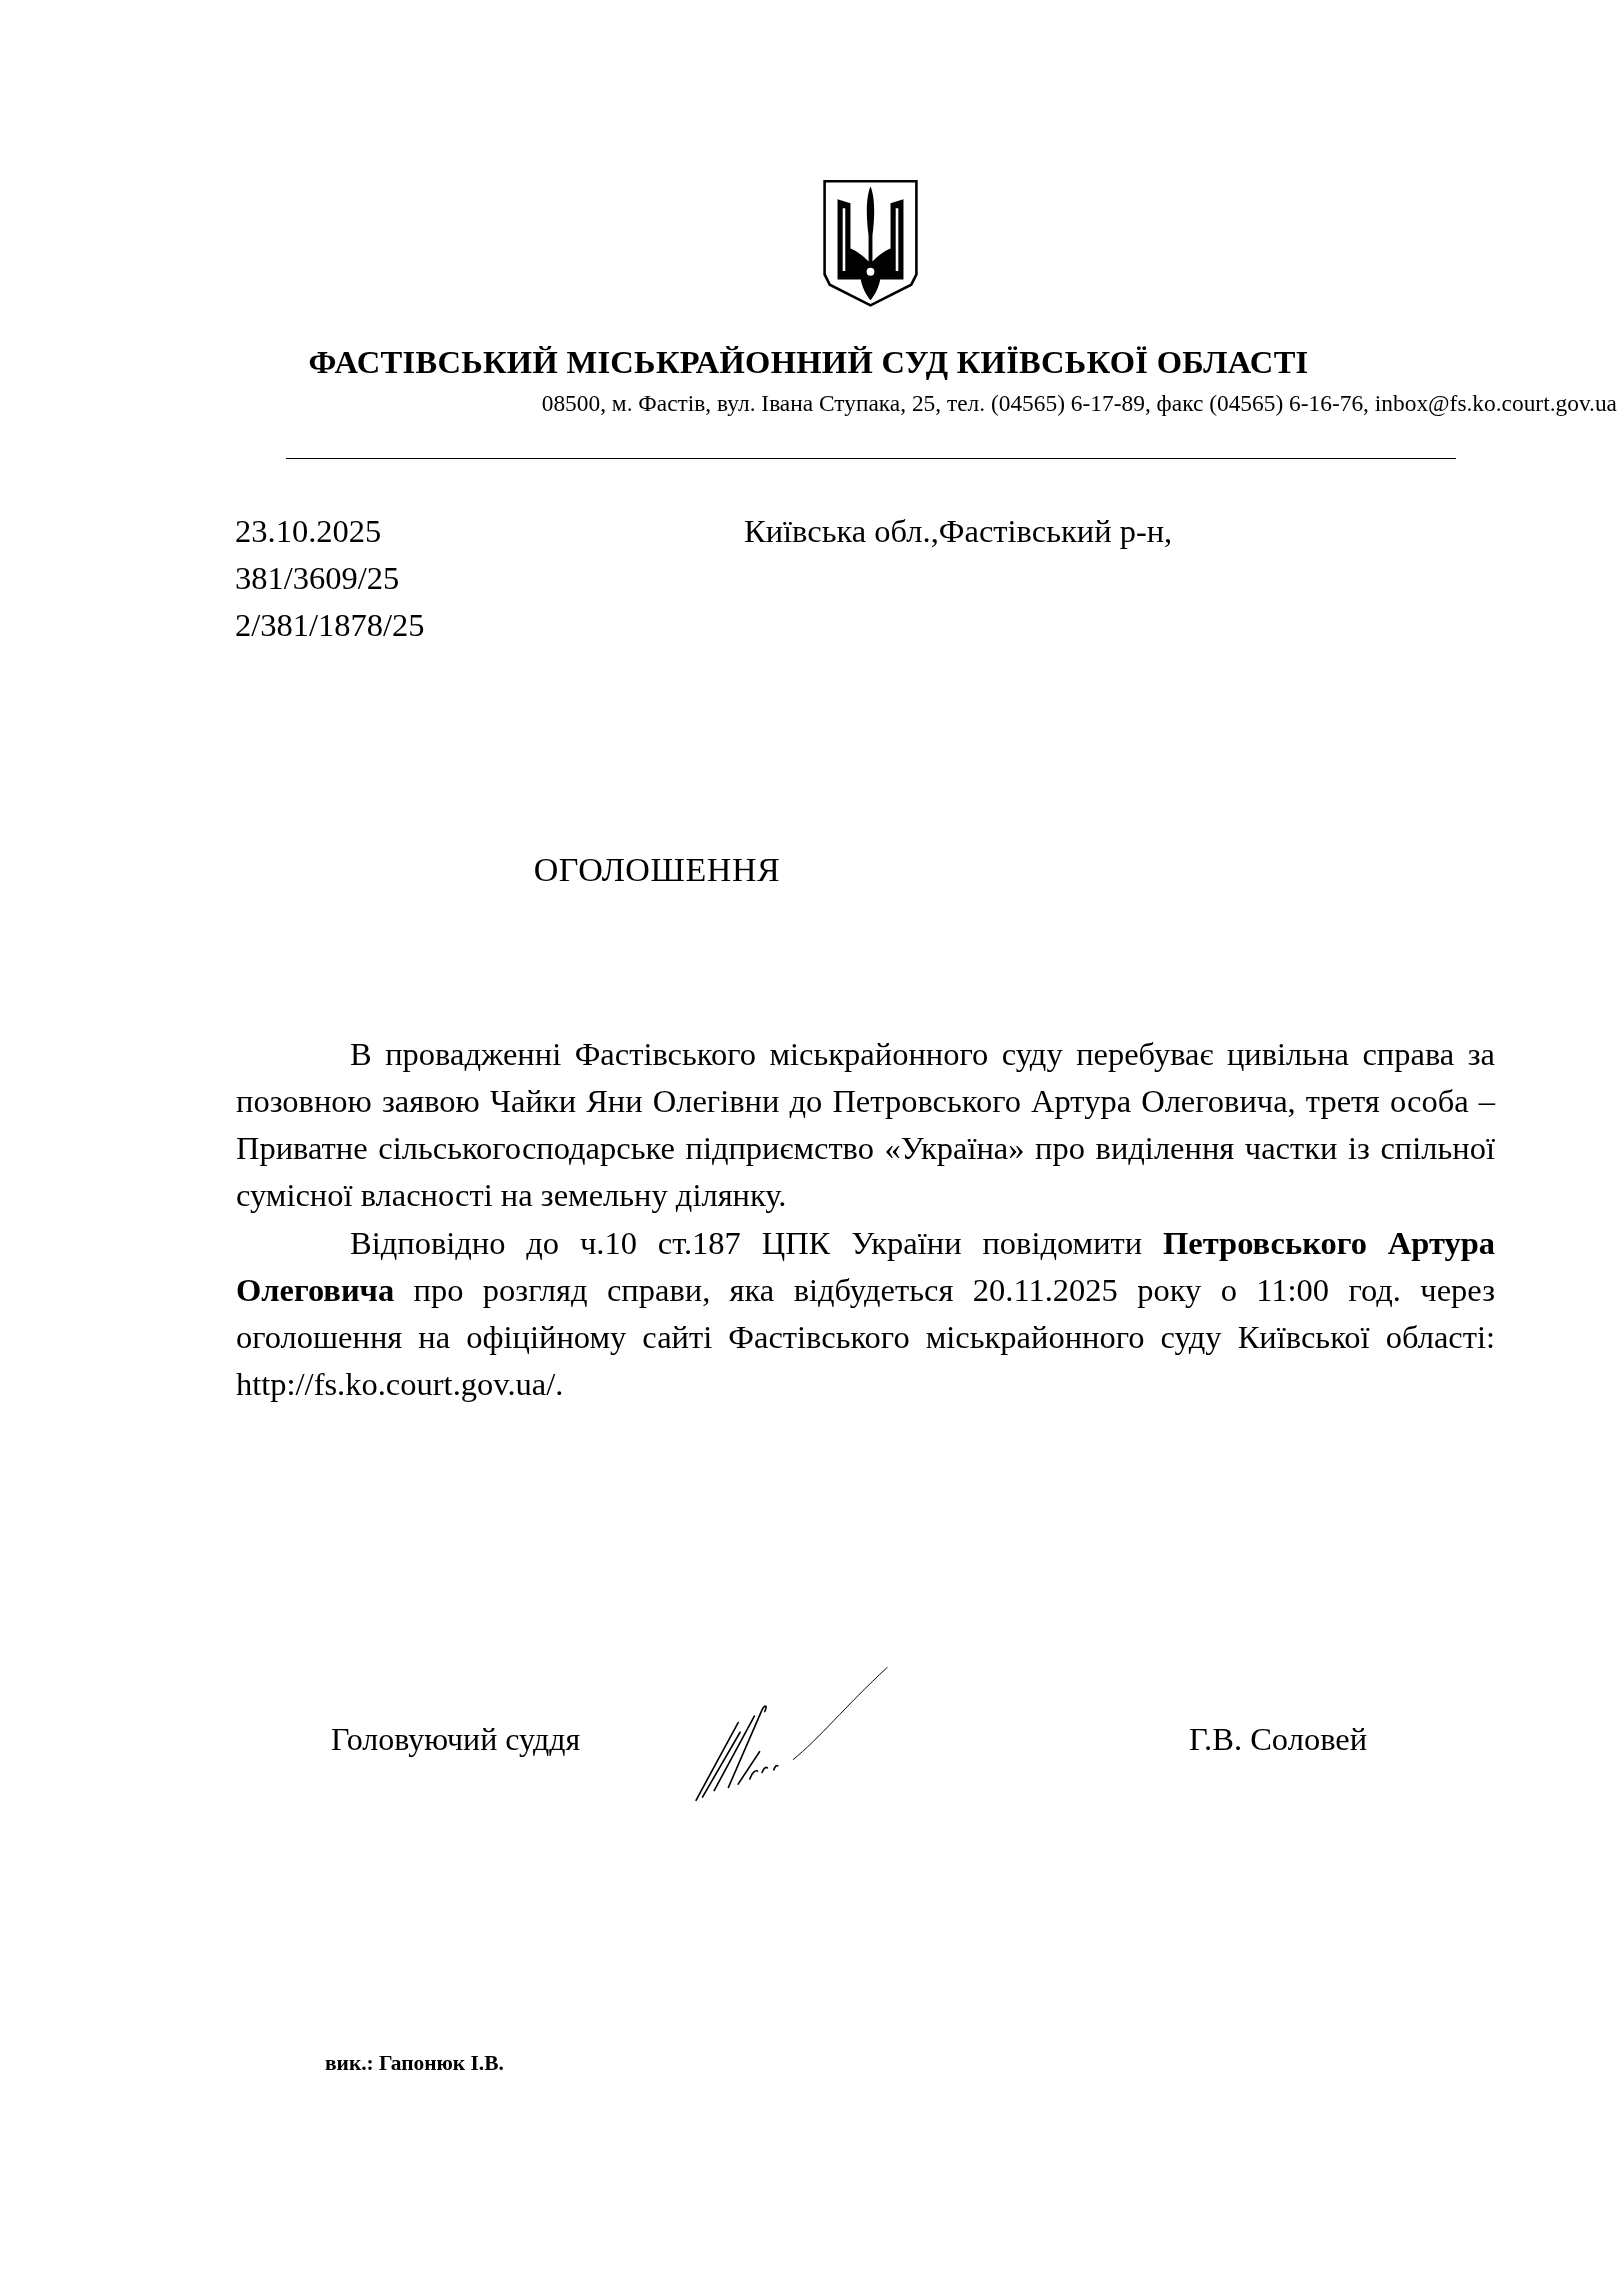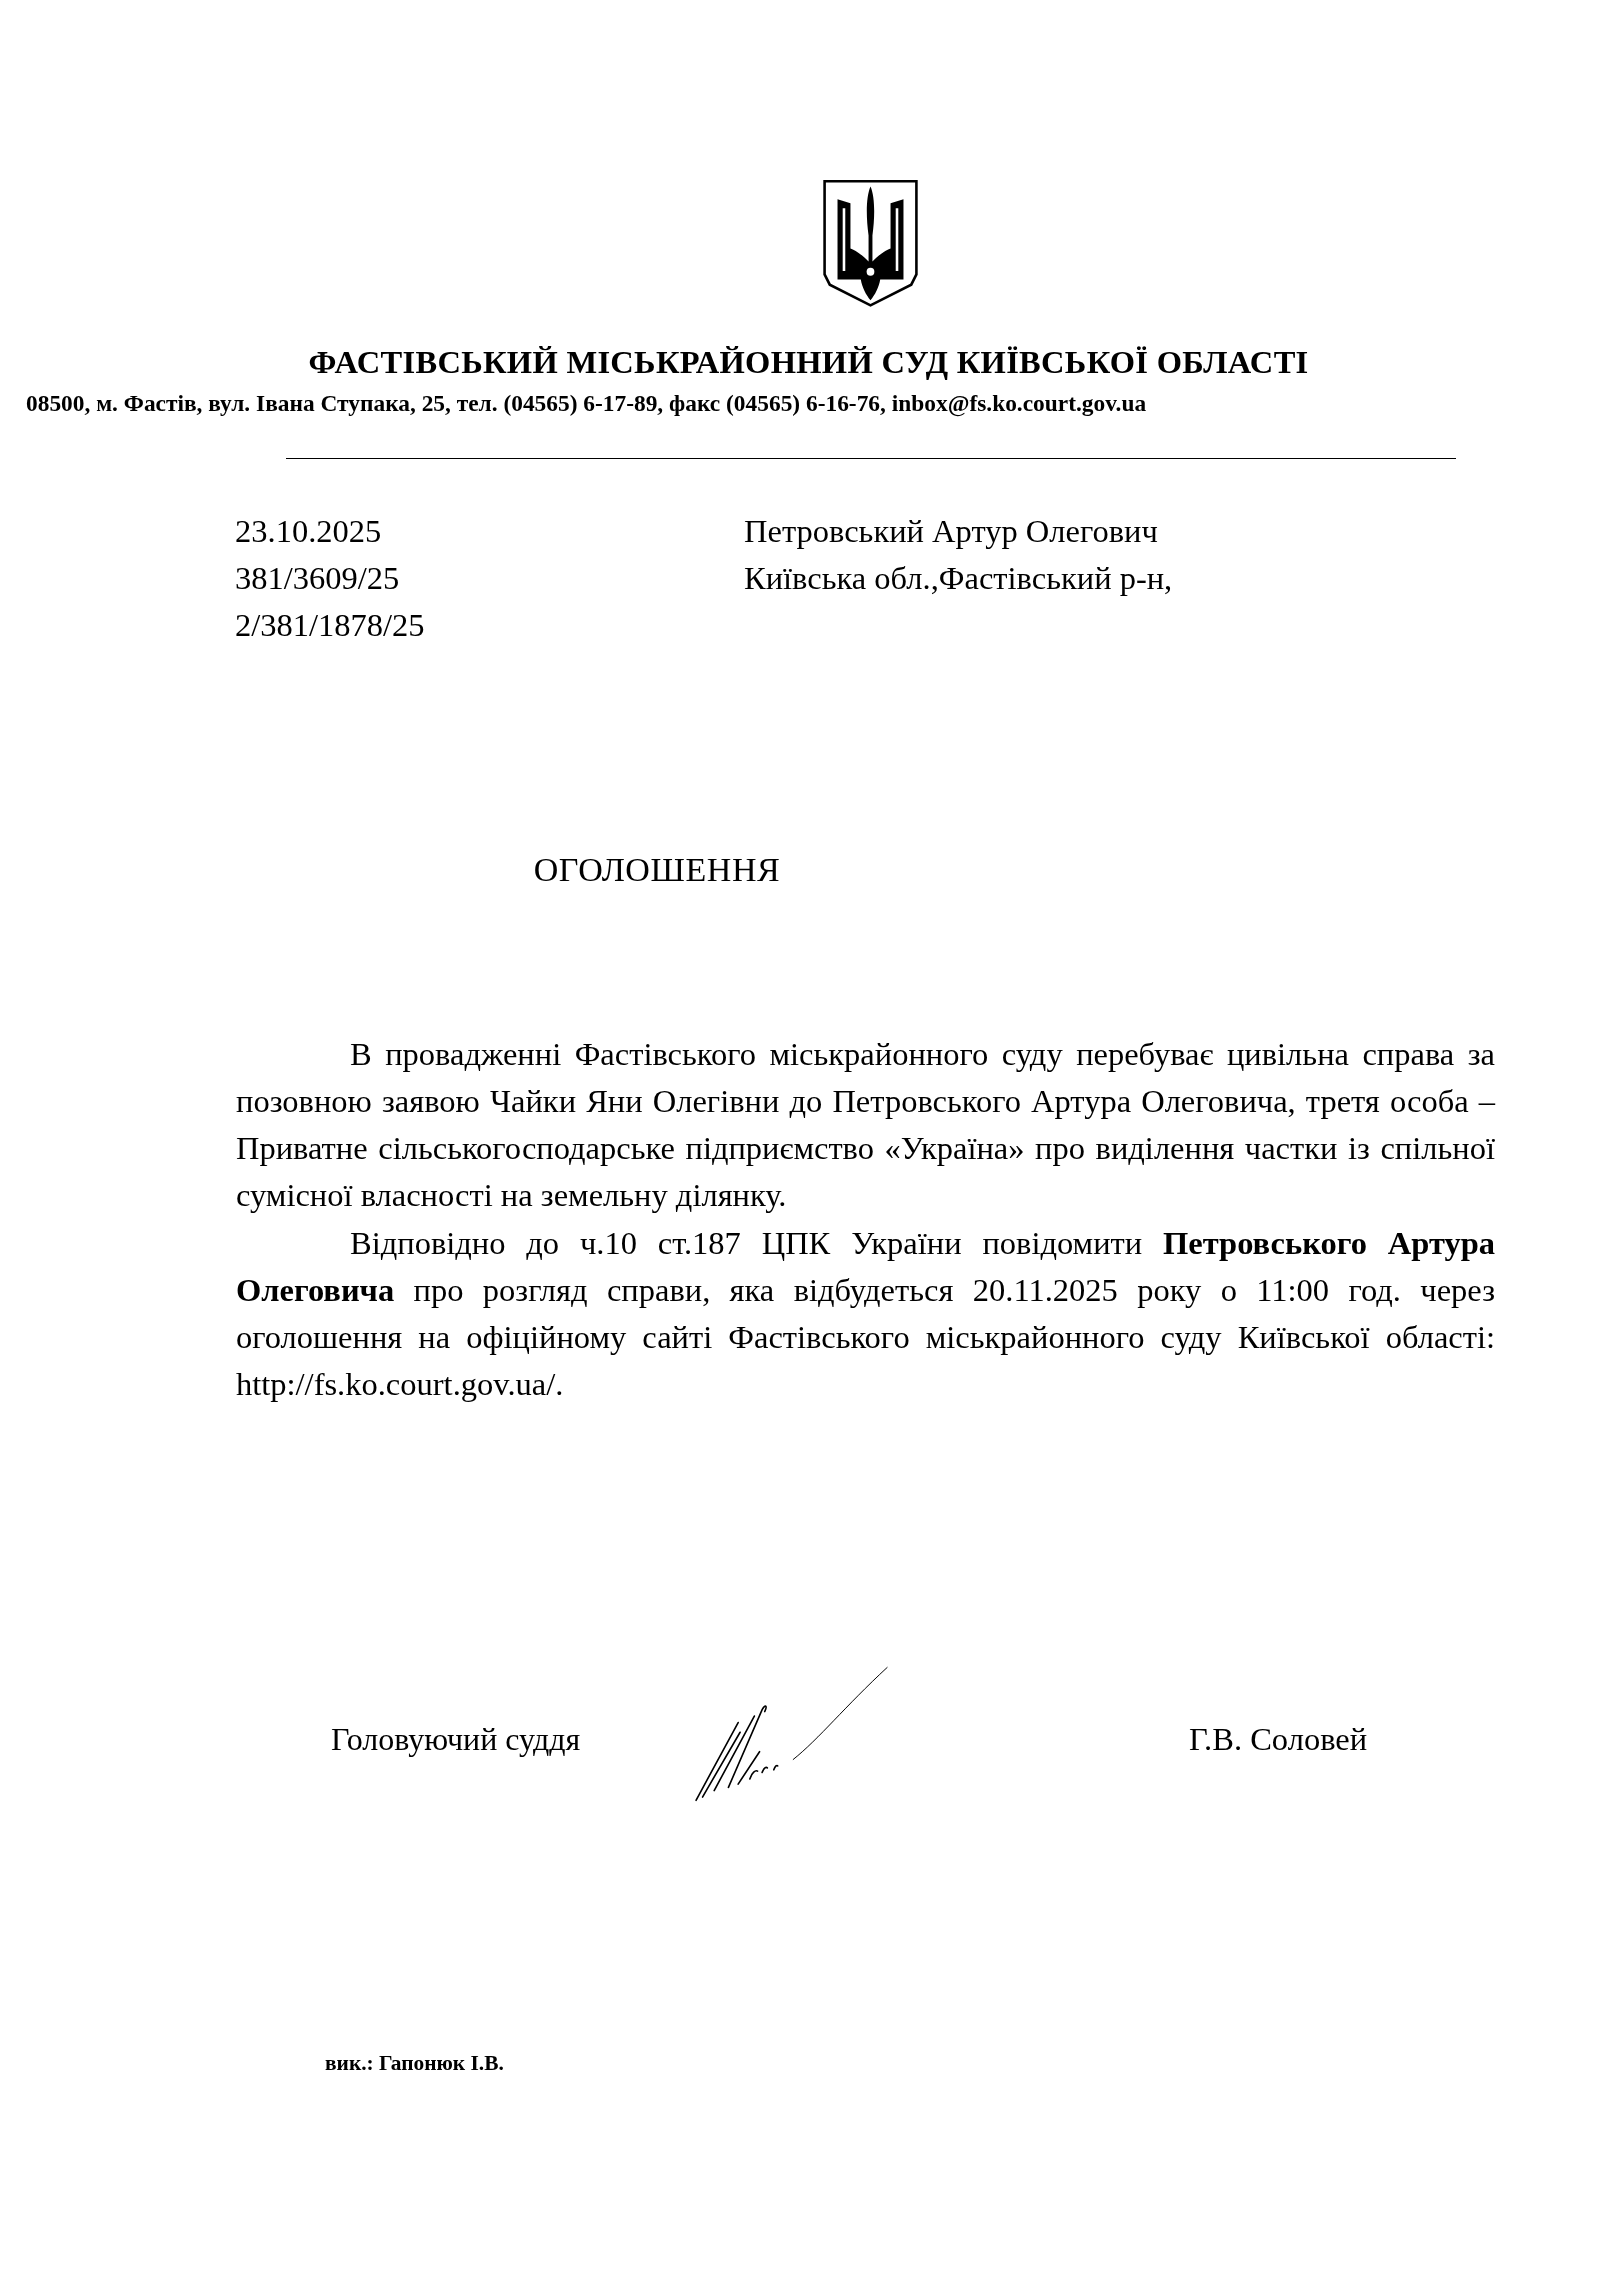--- a/index.html
+++ b/index.html
@@ -1,20 +1,20 @@
 <!DOCTYPE html>
 <html style="font-size:10.4px"><head>
 <meta charset="utf-8">
 <style>
   html, body { margin: 0; padding: 0; background: #ffffff; }
   body { width: 1617px; height: 2284px; position: relative; overflow: hidden; color: #000; font-family: "Liberation Serif", "DejaVu Serif", serif; }
   .abs { position: absolute; }
   .emblem { left: 822px; top: 177px; width: 97px; height: 130px; }
   .court-name { left: 0; width: 1617px; top: 344px; text-align: center; font-weight: bold; font-size: 32.5px; letter-spacing: 0.3px; }
-  .court-contacts { left: 0; width: 1617px; top: 390px; text-align: left; font-size: 23.4px; padding-left: 26px; box-sizing: border-box; font-weight: bold; }
+  .court-contacts { left: 0; width: 1617px; top: 390px; text-align: right; font-size: 23.4px; padding-left: 26px; box-sizing: border-box; }
   .rule { left: 286px; top: 458px; width: 1170px; height: 0; border-top: 1.3px solid #000; }
   .refs { left: 235px; top: 508px; font-size: 32.5px; line-height: 47px; }
   .addressee { left: 744px; top: 508px; font-size: 32.5px; line-height: 47px; }
   .addressee div:nth-child(3) { padding-left: 11.7px; }
   .doc-title { left: 0; width: 1314px; top: 851px; text-align: center; font-size: 34px; letter-spacing: 0.6px; }
   .body { left: 235px; top: 1030px; width: 1261px; font-size: 32.5px; line-height: 47px; text-align: justify; }
   .body p { margin: 1px; text-indent: 114px; }
   .body b { font-weight: bold; }
   .sig-label { left: 331px; top: 1721px; font-size: 32px; }
   .sig-name { left: 1189px; top: 1721px; font-size: 32.5px; }
@@ -37,21 +37,20 @@
 <div class="abs court-contacts">08500, м. Фастів, вул. Івана Ступака, 25, тел. (04565) 6-17-89, факс (04565) 6-16-76, inbox@fs.ko.court.gov.ua</div>
 <div class="abs rule"></div>
 
 <div class="abs refs">
   <div>23.10.2025</div>
   <div>381/3609/25</div>
   <div>2/381/1878/25</div>
 </div>
 
 <div class="abs addressee">
-  <div>Петровський Артур Олегович</div>
   <div>Київська  обл.,Фастівський р-н,</div>
 </div>
 
 <div class="abs doc-title">ОГОЛОШЕННЯ</div>
 
 <div class="abs body">
   <p>В провадженні Фастівського міськрайонного суду перебуває цивільна справа за позовною заявою Чайки Яни Олегівни до Петровського Артура Олеговича, третя особа – Приватне сільськогосподарське підприємство «Україна» про виділення частки із спільної сумісної власності на земельну ділянку.</p>
   <p><span>Відповідно до ч.10 ст.187 ЦПК України повідомити </span><b>Петровського Артура Олеговича</b><span> про розгляд справи, яка відбудеться 20.11.2025 року  о 11:00 год. через оголошення на офіційному сайті Фастівського міськрайонного суду Київської області: http://fs.ko.court.gov.ua/.</span></p>
 </div>
 

